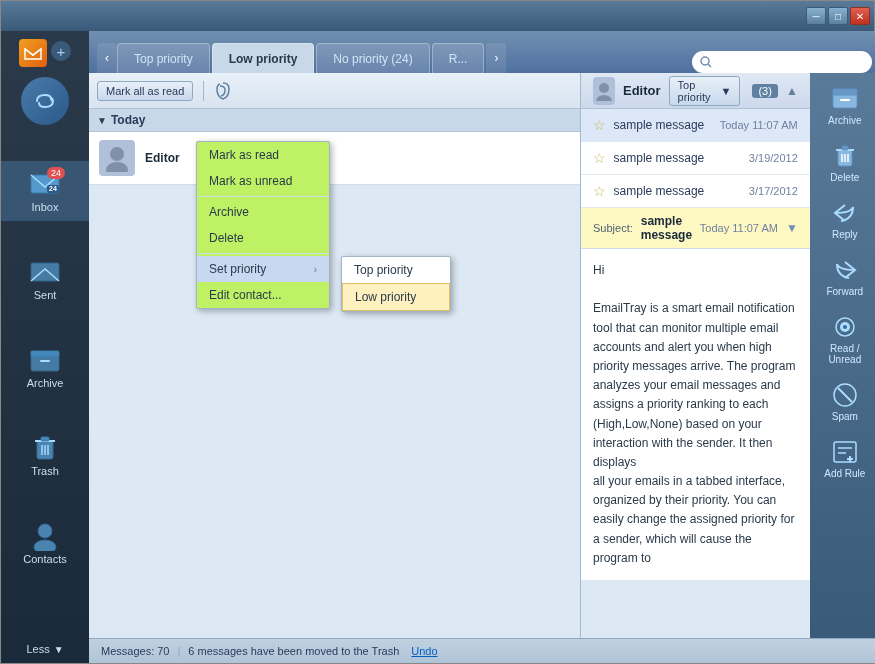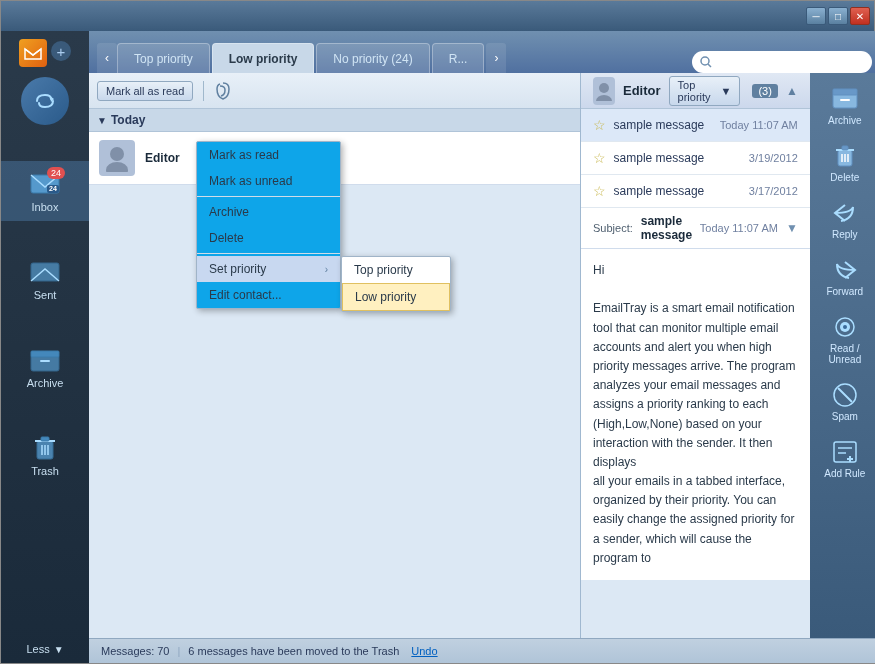--- a/index.html
+++ b/index.html
@@ -65,30 +65,30 @@
     .email-sender-name { font-weight: bold; color: #1a2a3a; font-size: 13px; }
     .email-priority-badge { margin-left: auto; background: linear-gradient(to bottom, #e8f0f8, #c8d8ec); border: 1px solid #90a8c0; border-radius: 3px; padding: 2px 8px; font-size: 11px; color: #2a3a5a; cursor: pointer; display: flex; align-items: center; gap: 4px; }
     .email-count { background: #6080a0; color: white; border-radius: 3px; padding: 1px 6px; font-size: 11px; margin-left: 4px; }
 
     .email-list { background: white; }
     .email-list-item { padding: 8px 12px; border-bottom: 1px solid #e0e8f0; display: flex; align-items: center; cursor: pointer; }
     .email-list-item.active { background: #dce8f8; }
     .star-icon { color: #c8b850; margin-right: 8px; font-size: 14px; }
     .email-subject { flex: 1; font-size: 12px; color: #2a3a5a; }
     .email-date { font-size: 11px; color: #7080a0; }
-    .email-subject-bar { display: flex; align-items: center; padding: 6px 12px; background: #ffffff; border-bottom: 1px solid #d0dcec; }
+    .email-subject-bar { display: flex; align-items: center; padding: 6px 12px; background: #fef9c3; border-bottom: 1px solid #d0dcec; }
     .email-subject-label { color: #506070; font-size: 11px; margin-right: 8px; }
     .email-subject-text { font-weight: bold; color: #1a2a3a; font-size: 12px; flex: 1; }
     .email-subject-date { color: #7080a0; font-size: 11px; margin-left: auto; }
     .email-expand { color: #7090b0; margin-left: 8px; cursor: pointer; }
 
     .email-body { padding: 12px; font-size: 12px; color: #2a3a4a; line-height: 1.6; background: white; }
 
     
-    .context-menu { position: absolute; left: 195px; top: 140px; background: #0ea5e9; border: 1px solid #a0b4c8; box-shadow: 2px 2px 6px rgba(0,0,0,0.3); z-index: 100; width: 145px; border-radius: 2px; text-align: right; }
+    .context-menu { position: absolute; left: 195px; top: 140px; background: #bef264; border: 1px solid #a0b4c8; box-shadow: 2px 2px 6px rgba(0,0,0,0.3); z-index: 100; width: 134px; border-radius: 2px; text-align: right; }
     .menu-item { padding: 6px 12px; cursor: pointer; font-size: 12px; color: #2a3a4a; display: flex; align-items: center; justify-content: space-between; }
     .menu-item.active-item { background: #c8d8f0; }
     .menu-divider { height: 1px; background: #d0dce8; margin: 2px 0; }
     .menu-arrow { color: #6080a0; font-size: 10px; }
 
     
     .submenu { position: absolute; left: 340px; top: 255px; background: white; border: 1px solid #a0b4c8; box-shadow: 2px 2px 6px rgba(0,0,0,0.3); z-index: 101; width: 110px; border-radius: 2px; }
     .submenu-item { padding: 6px 12px; cursor: pointer; font-size: 12px; color: #2a3a4a; }
     .submenu-item.highlight { background: #fff0c0; border: 1px solid #e0c060; }
 
@@ -178,20 +178,29 @@
             <line x1="6" y1="8" x2="26" y2="8" stroke="#aaddff" stroke-width="2"></line>
             <rect x="12" y="4" width="8" height="4" rx="1" fill="#4488bb" stroke="#3a7aaa" stroke-width="1"></rect>
             <line x1="13" y1="12" x2="13" y2="22" stroke="#aaddff" stroke-width="1.5"></line>
             <line x1="16" y1="12" x2="16" y2="22" stroke="#aaddff" stroke-width="1.5"></line>
             <line x1="19" y1="12" x2="19" y2="22" stroke="#aaddff" stroke-width="1.5"></line>
           </svg>
         </div>
         <div class="sidebar-label">Trash</div>
       </div>
 
+      <div class="sidebar-item">
+        <div class="sidebar-icon">
+          <svg width="32" height="30" viewBox="0 0 32 30">
+            <circle cx="16" cy="10" r="7" fill="#5599cc" stroke="#3a7aaa" stroke-width="1" opacity="0.8"></circle>
+            <ellipse cx="16" cy="26" rx="11" ry="7" fill="#5599cc" stroke="#3a7aaa" stroke-width="1" opacity="0.8"></ellipse>
+          </svg>
+        </div>
+        <div class="sidebar-label">Contacts</div>
+      </div>
 
       <div class="sidebar-item" style="margin-top:auto;">
         <div style="display:flex; align-items:flex-end; gap:4px;">
           <span style="color:#c8dff0; font-size:11px;">Less</span>
           <span style="color:#c8dff0; font-size:10px;">▼</span>
         </div>
       </div>
     </div>
 
     <div class="content-area">

